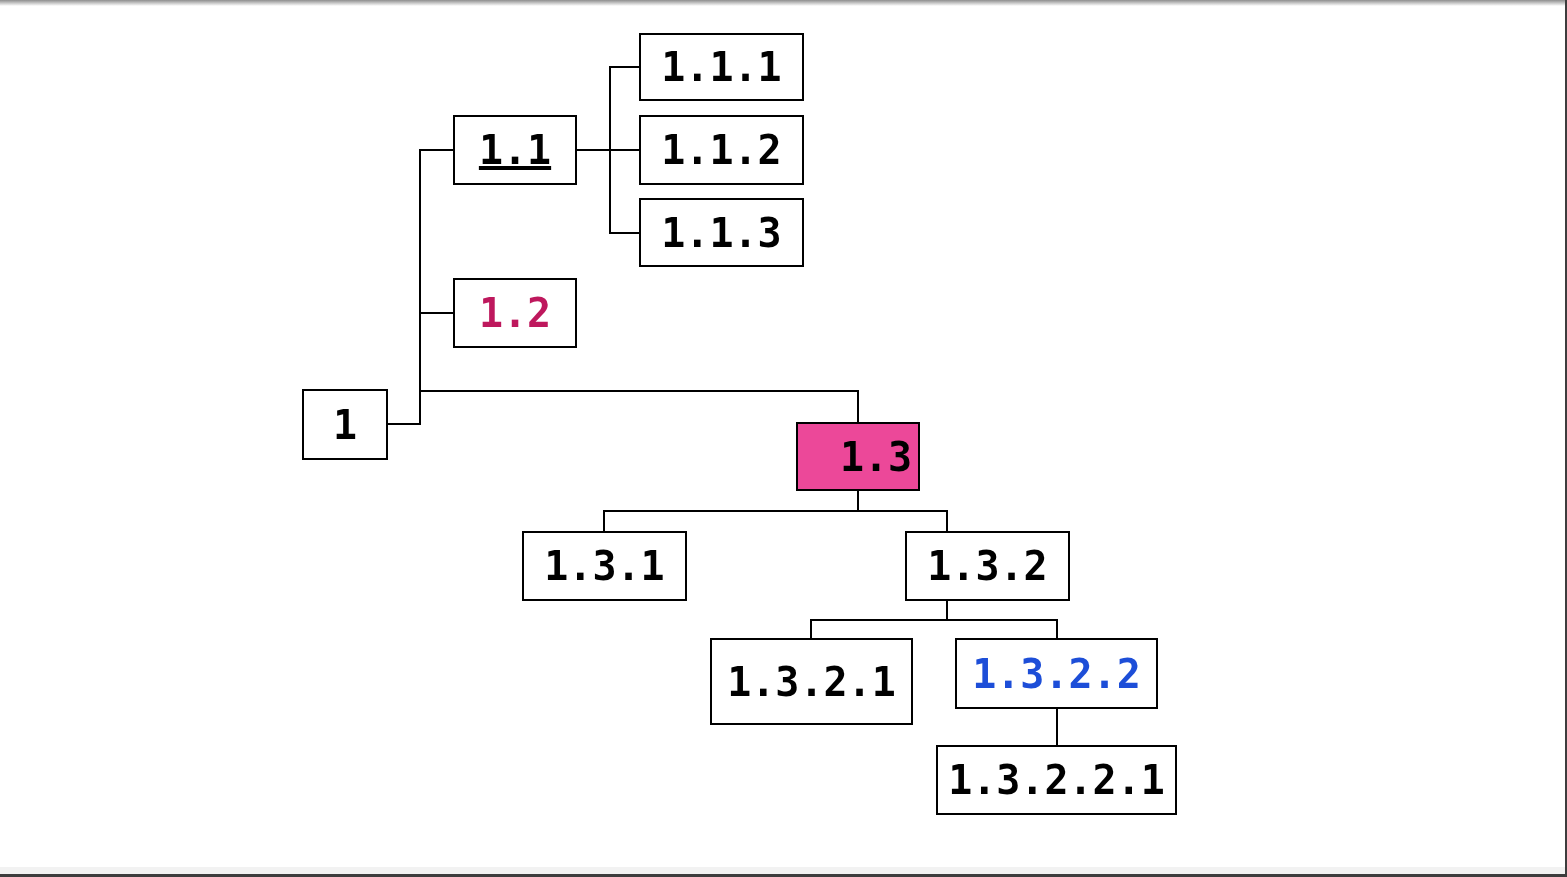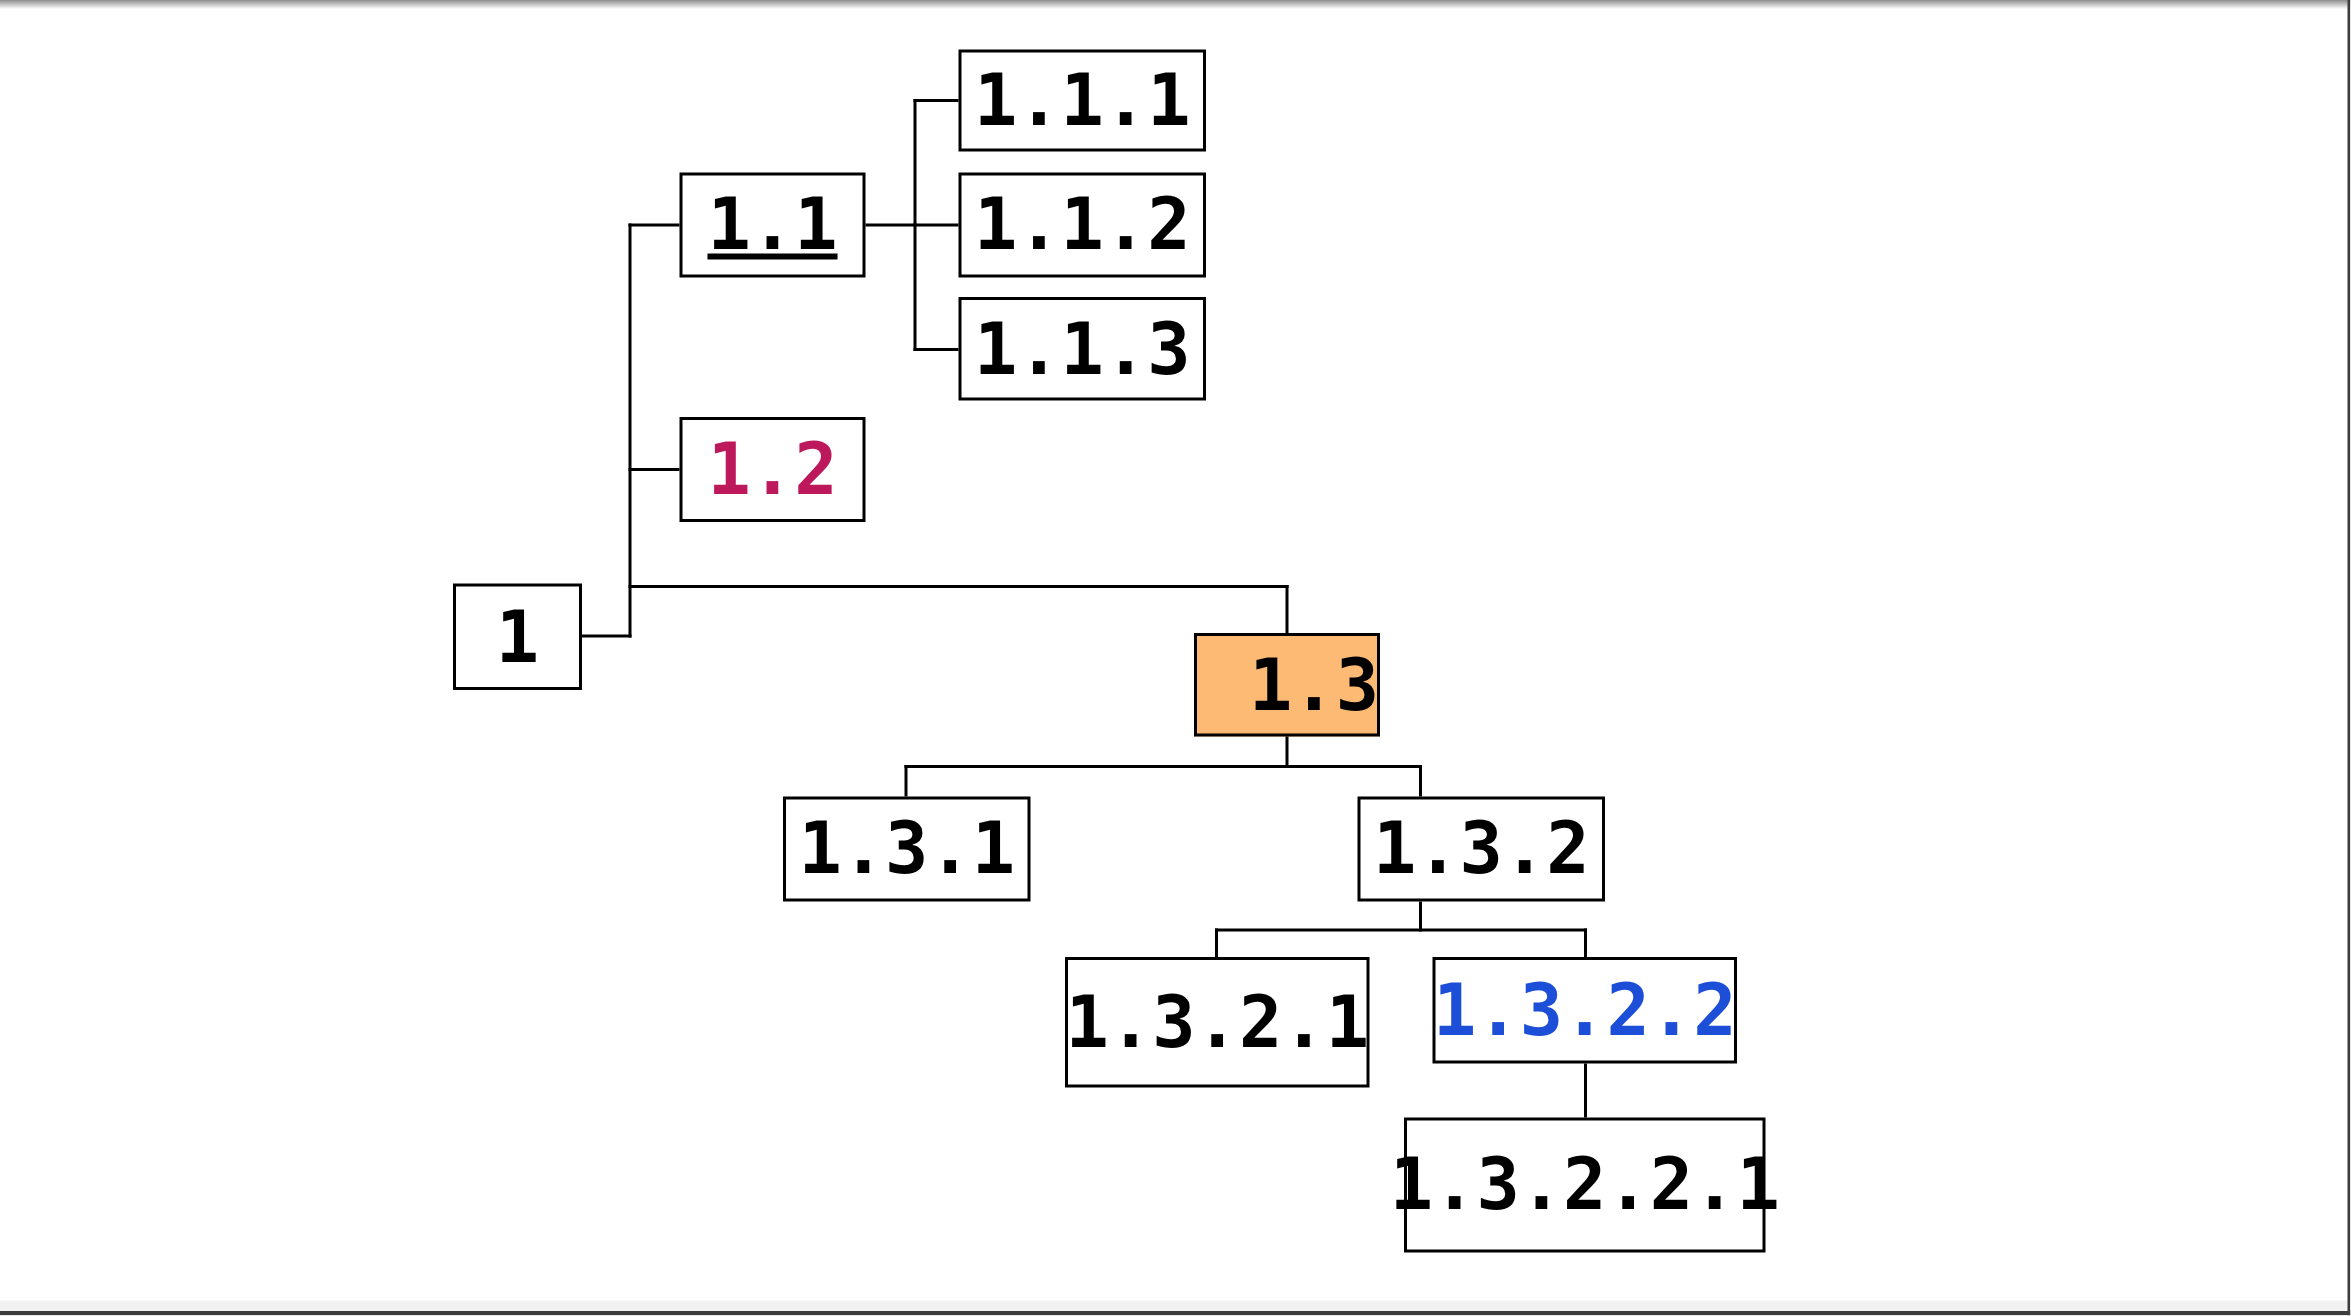--- a/index.html
+++ b/index.html
@@ -19,21 +19,21 @@
     position: absolute;
     box-sizing: border-box;
     border: 2.5px solid #000000;
     background: #ffffff;
     display: flex;
     align-items: center;
     justify-content: center;
     z-index: 2;
   }
   .node-label {
-    font-size: 48px;
+    font-size: 40px;
     font-weight: bold;
     color: #000000;
     line-height: 1;
     white-space: pre;
     text-align: right;
   }
   .seg {
     position: absolute;
     background: #000000;
     z-index: 1;
@@ -102,35 +102,35 @@
       </div>
       <div class="node" style="left: 639px; top: 115px; width: 165px; height: 70px; border-color: rgb(0, 0, 0); background: rgb(255, 255, 255);">
         <span class="node-label" style="color: rgb(0, 0, 0);">1.1.2</span>
       </div>
       <div class="node" style="left: 639px; top: 198px; width: 165px; height: 69px; border-color: rgb(0, 0, 0); background: rgb(255, 255, 255);">
         <span class="node-label" style="color: rgb(0, 0, 0);">1.1.3</span>
       </div>
       <div class="node" style="left: 453px; top: 278px; width: 124px; height: 70px; border-color: rgb(0, 0, 0); background: rgb(255, 255, 255);">
         <span class="node-label" style="color: #be185d;">1.2</span>
       </div>
-      <div class="node" style="left: 796px; top: 422px; width: 124px; height: 69px; border-color: rgb(0, 0, 0); background: #fdba74; padding-left: 36px;">
+      <div class="node" style="left: 796px; top: 422px; width: 124px; height: 69px; border-color: rgb(0, 0, 0); background: #ec4899; padding-left: 36px;">
         <span class="node-label" style="color: rgb(0, 0, 0);">1.3</span>
       </div>
       <div class="node" style="left: 522px; top: 531px; width: 165px; height: 70px; border-color: rgb(0, 0, 0); background: rgb(255, 255, 255);">
         <span class="node-label" style="color: #000000;">1.3.1</span>
       </div>
       <div class="node" style="left: 865px; top: 531px; width: 165px; height: 70px; border-color: rgb(0, 0, 0); background: rgb(255, 255, 255); margin-left: 40px;">
         <span class="node-label" style="color: rgb(0, 0, 0);">1.3.2</span>
       </div>
       <div class="node" style="left: 710px; top: 638px; width: 203px; height: 87px; border-color: rgb(0, 0, 0); background: rgb(255, 255, 255);">
         <span class="node-label" style="color: rgb(0, 0, 0);">1.3.2.1</span>
       </div>
       <div class="node" style="left: 955px; top: 638px; width: 203px; height: 71px; border-color: rgb(0, 0, 0); background: rgb(255, 255, 255);">
         <span class="node-label" style="color: #1d4ed8;">1.3.2.2</span>
       </div>
-      <div class="node" style="left: 936px; top: 745px; width: 241px; height: 90px; border-color: rgb(0, 0, 0); background: rgb(255, 255, 255);">
+      <div class="node" style="left: 936px; top: 745px; width: 241px; height: 70px; border-color: rgb(0, 0, 0); background: rgb(255, 255, 255);">
         <span class="node-label" style="color: rgb(0, 0, 0);">1.3.2.2.1</span>
       </div>
     </div>
   <div class="bottom-strip" style="background: rgb(242, 242, 242);"></div>
   <div class="bottom-edge" style="background: rgb(61, 61, 61);"></div>
   <div class="right-edge" style="background: rgb(61, 61, 61);"></div>
 </div>
 
 </body></html>

